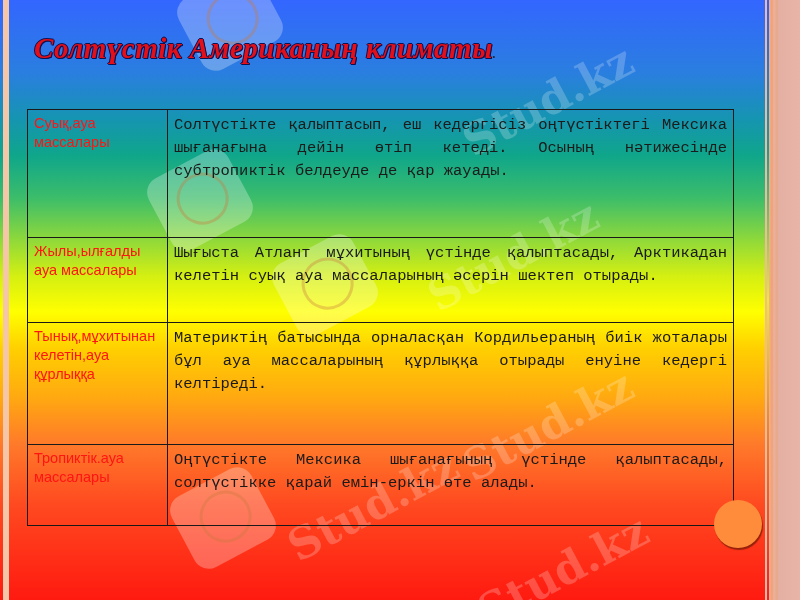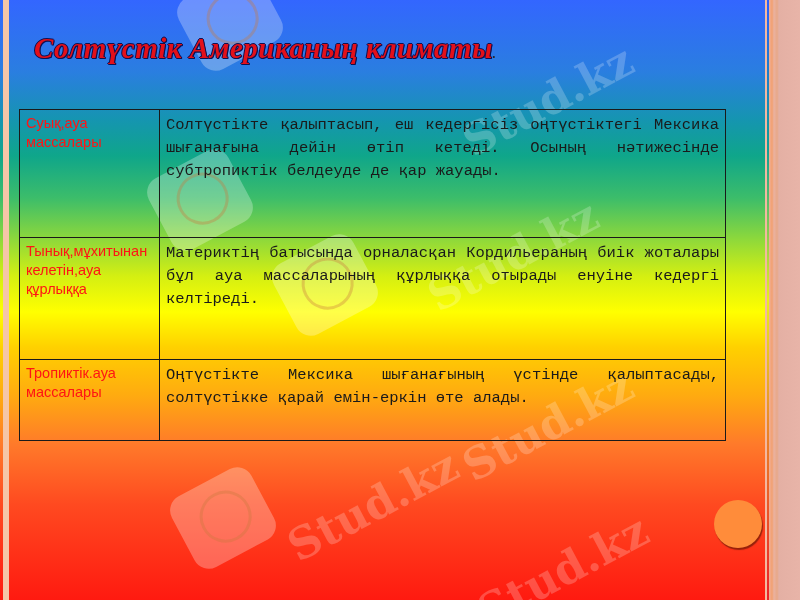--- a/index.html
+++ b/index.html
@@ -34,21 +34,21 @@
   .title {
     position: absolute; left: 34px; top: 32px;
     font-family: Liberation Serif, serif;
     font-style: italic; font-size: 29px; font-weight: bold;
     color: #e3101a;
     text-shadow: 1px 1px 0 #101050, -1px 0 0 #101050, 0 -1px 0 #101050, 1px 0 0 #101050, 0 1px 0 #101050;
     letter-spacing: 0.5px;
   }
   .title .dot { font-size: 12px; color: #222; text-shadow: none; }
   table.climate {
-    position: absolute; left: 19px; top: 109px; width: 707px;
+    position: absolute; left: 27px; top: 109px; width: 707px;
     border-collapse: collapse;
     padding-left: 8px;
   }
   table.climate td {
     border: 1.5px solid #1a1a1a; vertical-align: top; padding: 4px 6px;
   }
   td.label {
     width: 127px; color: #ff1414; font-family: "Liberation Sans", sans-serif;
     font-size: 14.5px; line-height: 19px; text-align: justify; padding-top: 6px;
   }
@@ -106,20 +106,24 @@
 <div class="title">
   <span>Солтүстік Американың  климаты</span><span class="dot">.</span>
 </div>
 
 <table class="climate">
   <tbody>
       <tr class="r1">
     <td class="label">Суық,ауа массалары</td>
     <td class="desc">Солтүстікте қалыптасып, еш кедергісіз оңтүстіктегі Мексика шығанағына дейін өтіп кетеді. Осының нәтижесінде субтропиктік белдеуде де қар жауады.</td>
   </tr>
+  <tr class="r2">
+    <td class="label">Жылы,ылғалды ауа массалары</td>
+    <td class="desc">Шығыста Атлант мұхитының үстінде қалыптасады, Арктикадан келетін суық ауа массаларының әсерін шектеп отырады.</td>
+  </tr>
   <tr class="r3">
     <td class="label">Тынық,мұхитынан келетін,ауа құрлыққа</td>
     <td class="desc">Материктің батысында орналасқан Кордильераның биік жоталары бұл ауа массаларының құрлыққа отырады енуіне кедергі келтіреді.</td>
   </tr>
   <tr class="r4">
     <td class="label">Тропиктік.ауа массалары</td>
     <td class="desc">Оңтүстікте Мексика шығанағының үстінде қалыптасады, солтүстікке қарай емін-еркін өте алады.</td>
   </tr>
 </tbody>
   </table>

